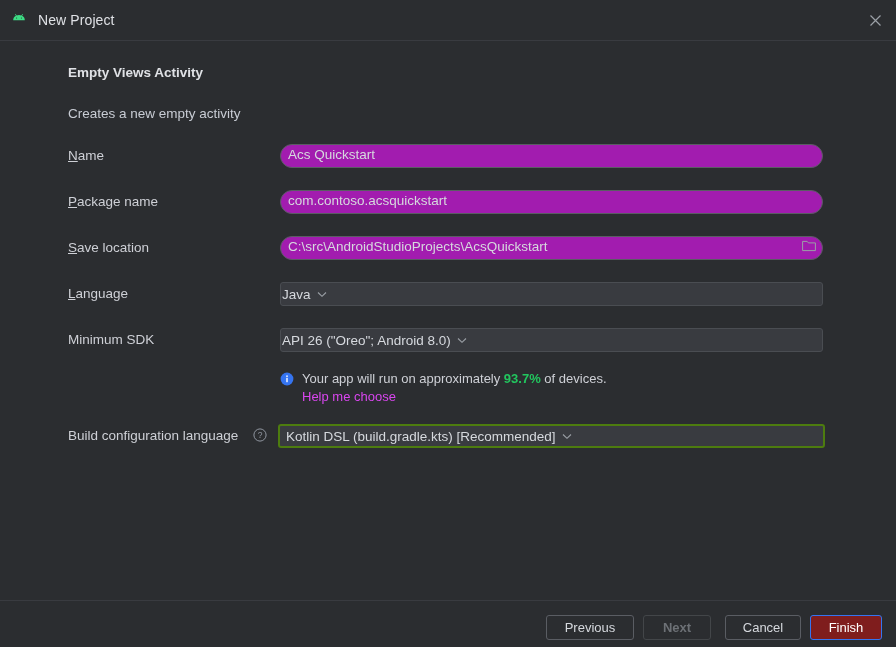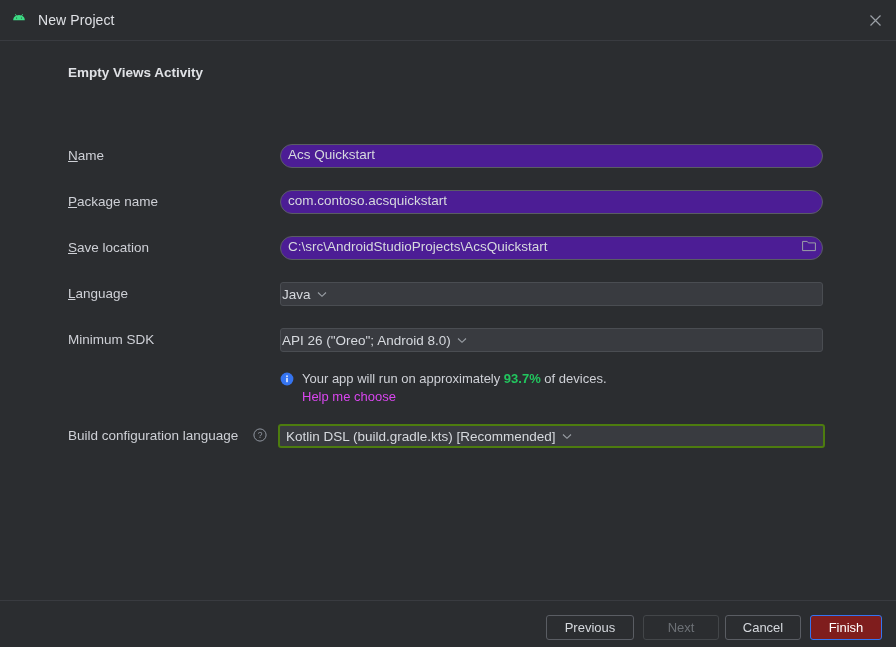--- a/index.html
+++ b/index.html
@@ -67,21 +67,21 @@
 
   .field {
     position: absolute;
     left: 280px;
     height: 24px;
     font-size: 13.5px;
     display: flex; align-items: center;
   }
   .textinput {
     width: 543px;
-    background: #4c1d95;
+    background: #a21caf;
     border: 1px solid #5a5d63;
     color: #d6d9de;
     padding: 0 0 4px 7px;
     border-radius: 12px;
   }
   .textinput .val { flex: 1 1 auto; overflow: hidden; white-space: nowrap; }
   .folder-icon {
     width: 26px; height: 22px;
     display: flex; align-items: center; justify-content: center;
     cursor: pointer;
@@ -147,21 +147,21 @@
     border-color: #434649;
     color: #6d7176;
     cursor: default;
   }
   .btn.primary {
     background: #7f1d1d;
     border-color: #3574f0;
     color: #ffffff;
   }
   #btn-previous { left: 546px; width: 88px; }
-  #btn-next     { left: 643px; width: 76px; }
+  #btn-next     { left: 643px; width: 68px; font-weight: bold; }
   #btn-cancel   { left: 725px; width: 76px; }
   #btn-finish   { left: 810px; width: 72px; }
 </style>
 </head>
 <body>
 
 <div class="dialog">
 
   <div class="titlebar">
     <span class="android-icon">
@@ -177,20 +177,21 @@
     <span class="close-btn">
       <svg width="13" height="13" viewBox="0 0 13 13">
         <path d="M1.5 1.5 L11.5 11.5 M11.5 1.5 L1.5 11.5" stroke="#9ba0a6" stroke-width="1.2"></path>
       </svg>
     </span>
   </div>
 
   <div class="content">
 
     <div class="heading">Empty Views Activity</div>
+    <div class="subheading">Creates a new empty activity</div>
 
     <div class="row-label" style="top:106px;"><span class="mn">N</span><span>ame</span></div>
     <div class="field textinput" style="top:102px;">
       <span class="val">Acs Quickstart</span>
     </div>
 
     <div class="row-label" style="top:152px;"><span class="mn">P</span><span>ackage name</span></div>
     <div class="field textinput" style="top:148px;">
       <span class="val">com.contoso.acsquickstart</span>
     </div>

